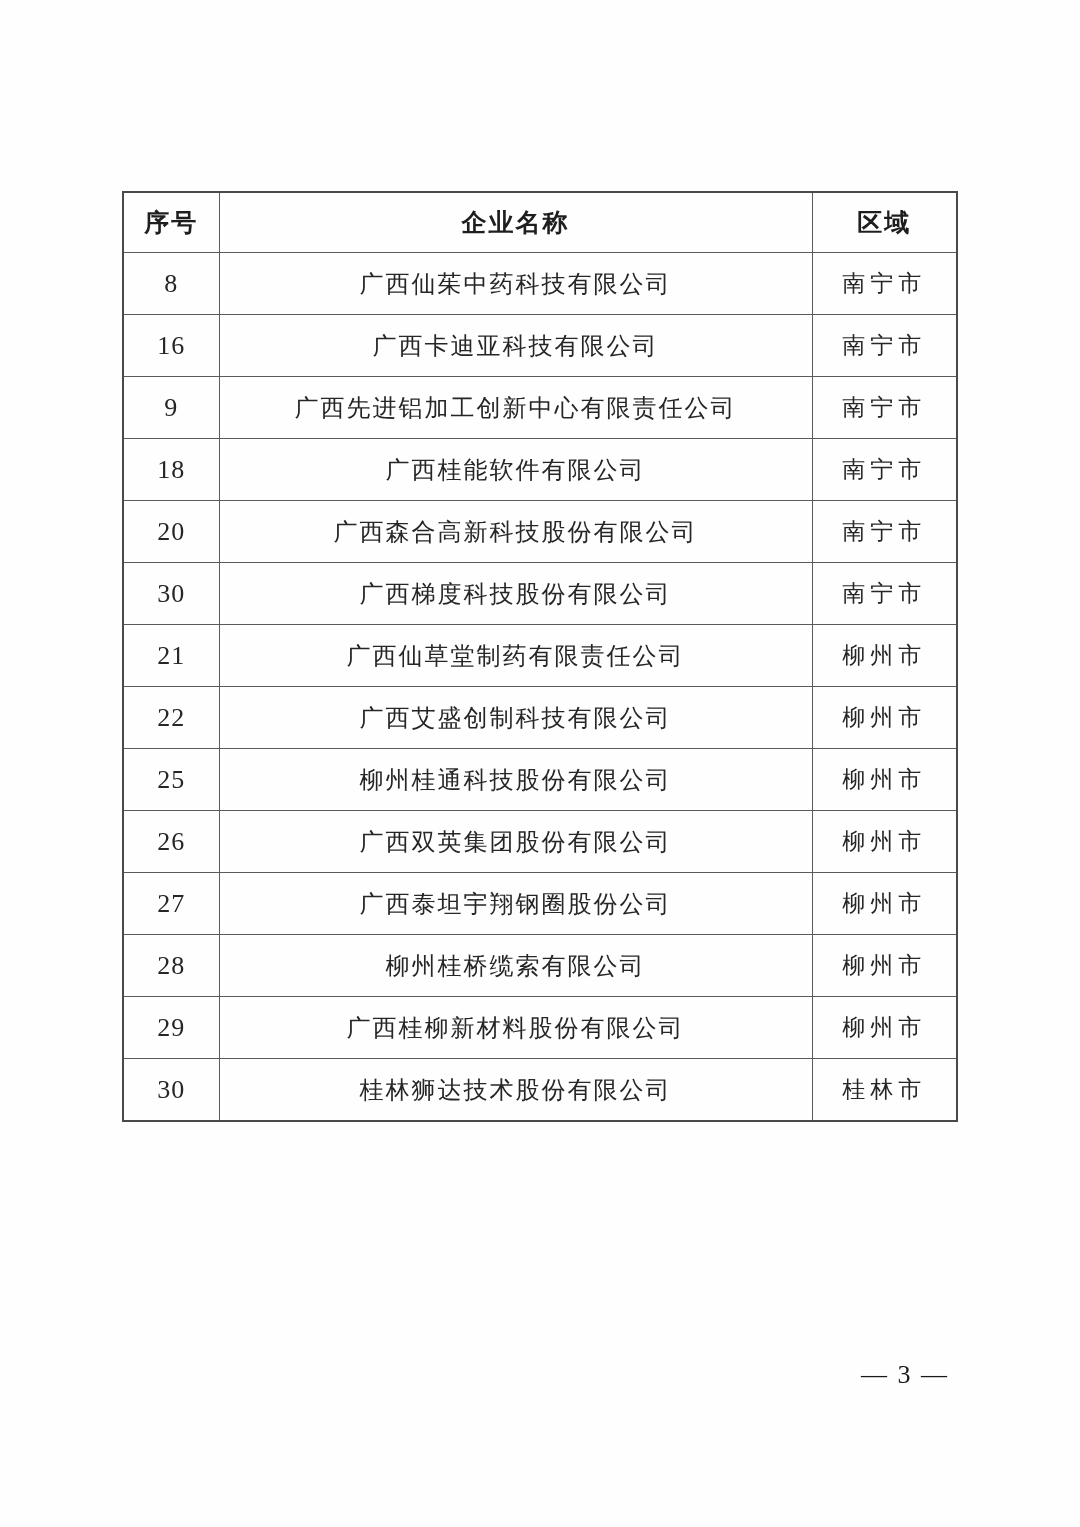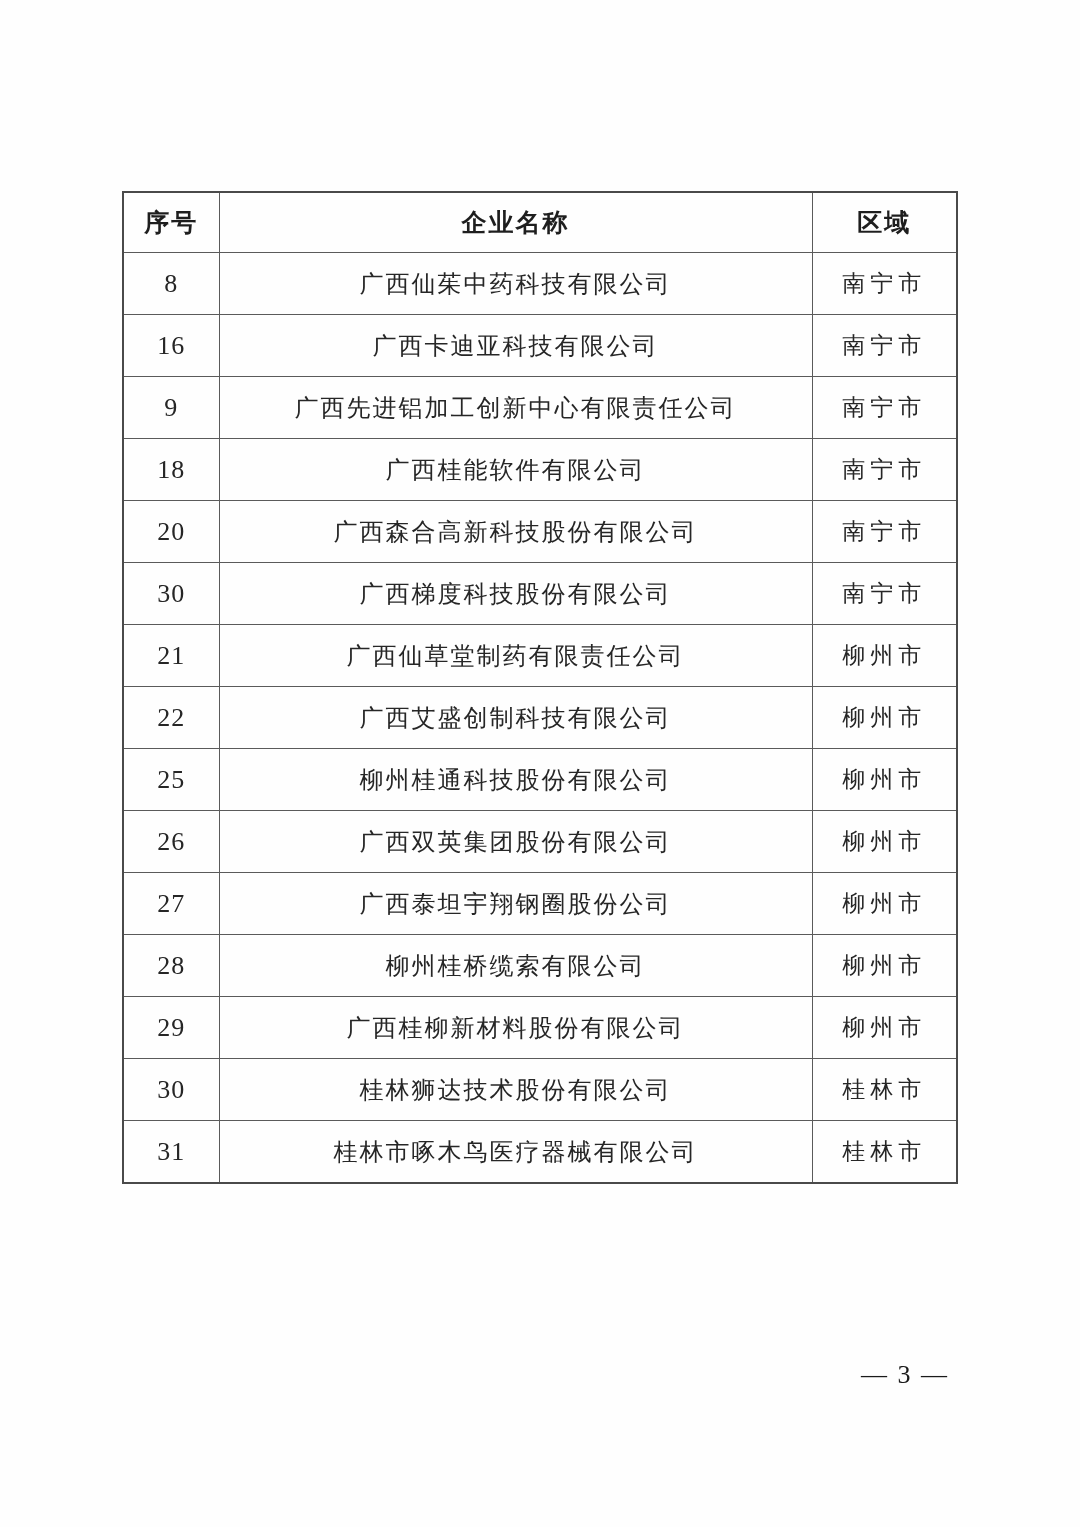--- a/index.html
+++ b/index.html
@@ -155,23 +155,18 @@
         <tr>
           <td class="cell-no">29</td>
           <td class="cell-name">广西桂柳新材料股份有限公司</td>
           <td class="cell-region">柳州市</td>
         </tr>
         <tr>
           <td class="cell-no">30</td>
           <td class="cell-name">桂林狮达技术股份有限公司</td>
           <td class="cell-region">桂林市</td>
         </tr>
-        <tr>
-          <td class="cell-no">31</td>
-          <td class="cell-name">桂林市啄木鸟医疗器械有限公司</td>
-          <td class="cell-region">桂林市</td>
-        </tr>
       </tbody>
   </table>
 
   <div class="page-number">— 3 —</div>
 
 </div>
 
 </body></html>

